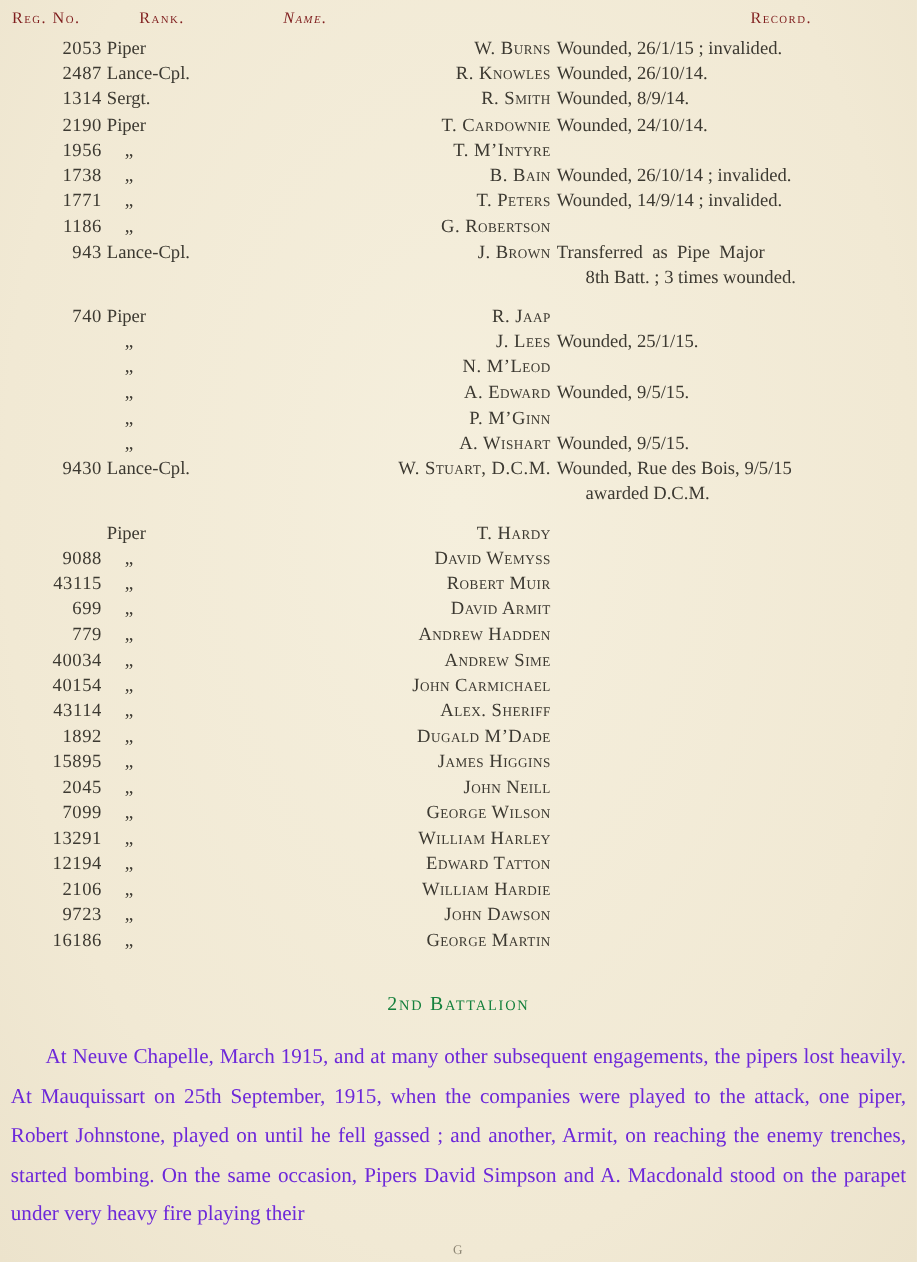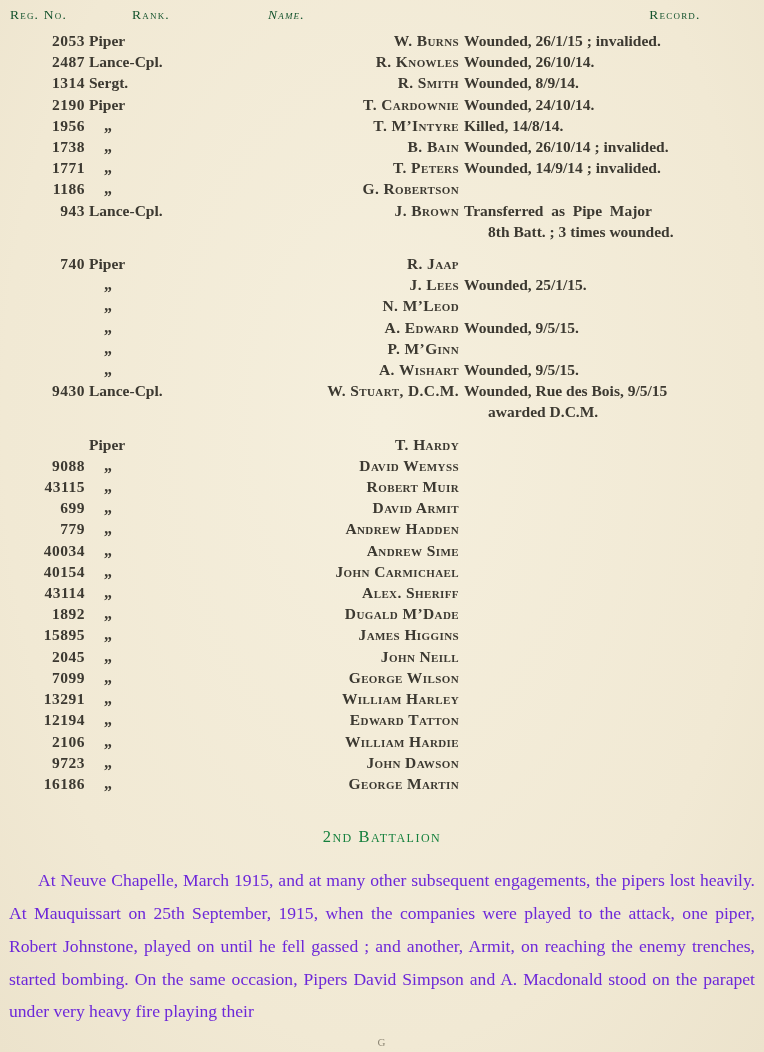--- a/index.html
+++ b/index.html
@@ -28,33 +28,31 @@
   .roster { width: 100%; }
   .roster-header, .roster-row {
     display: grid;
     grid-template-columns: 78px 94px 278px 1fr;
     align-items: baseline;
   }
   .roster-header {
     font-size: 13.5px;
     font-variant: small-caps;
     letter-spacing: 1.2px;
-    color: #14532d;
+    color: #7f1d1d;
     margin-bottom: 7px;
-    gap: 16px;
   }
   .h-reg   { text-align: left; padding-left: 1px; }
   .h-rank  { text-align: center; padding-left: 2px; }
   .h-name  { text-align: left; padding-left: 55px; font-style: italic; }
   .h-record{ text-align: center; padding-left: 88px; }
 
   .roster-row {
     font-size: 15.5px;
     line-height: 21.2px;
-    font-weight: bold;
   }
   .group-start { margin-top: 11px; }
 
   .cell-reg {
     text-align: right;
     padding-right: 2px;
     letter-spacing: 0.5px;
   }
   .cell-rank { padding-left: 2px; }
   .cell-rank.ditto {
@@ -132,21 +130,20 @@
         <div class="roster-row">
     <span class="cell-reg">2190</span>
     <span class="cell-rank">Piper</span>
     <span class="cell-name">T. Cardownie</span>
     <span class="cell-record">Wounded, 24/10/14.</span>
   </div>
         <div class="roster-row">
     <span class="cell-reg">1956</span>
     <span class="cell-rank ditto">„</span>
     <span class="cell-name">T. M’Intyre</span>
-    <span class="cell-record">Killed, 14/8/14.</span>
   </div>
         <div class="roster-row">
     <span class="cell-reg">1738</span>
     <span class="cell-rank ditto">„</span>
     <span class="cell-name">B. Bain</span>
     <span class="cell-record">Wounded, 26/10/14 ; invalided.</span>
   </div>
         <div class="roster-row">
     <span class="cell-reg">1771</span>
     <span class="cell-rank ditto">„</span>

